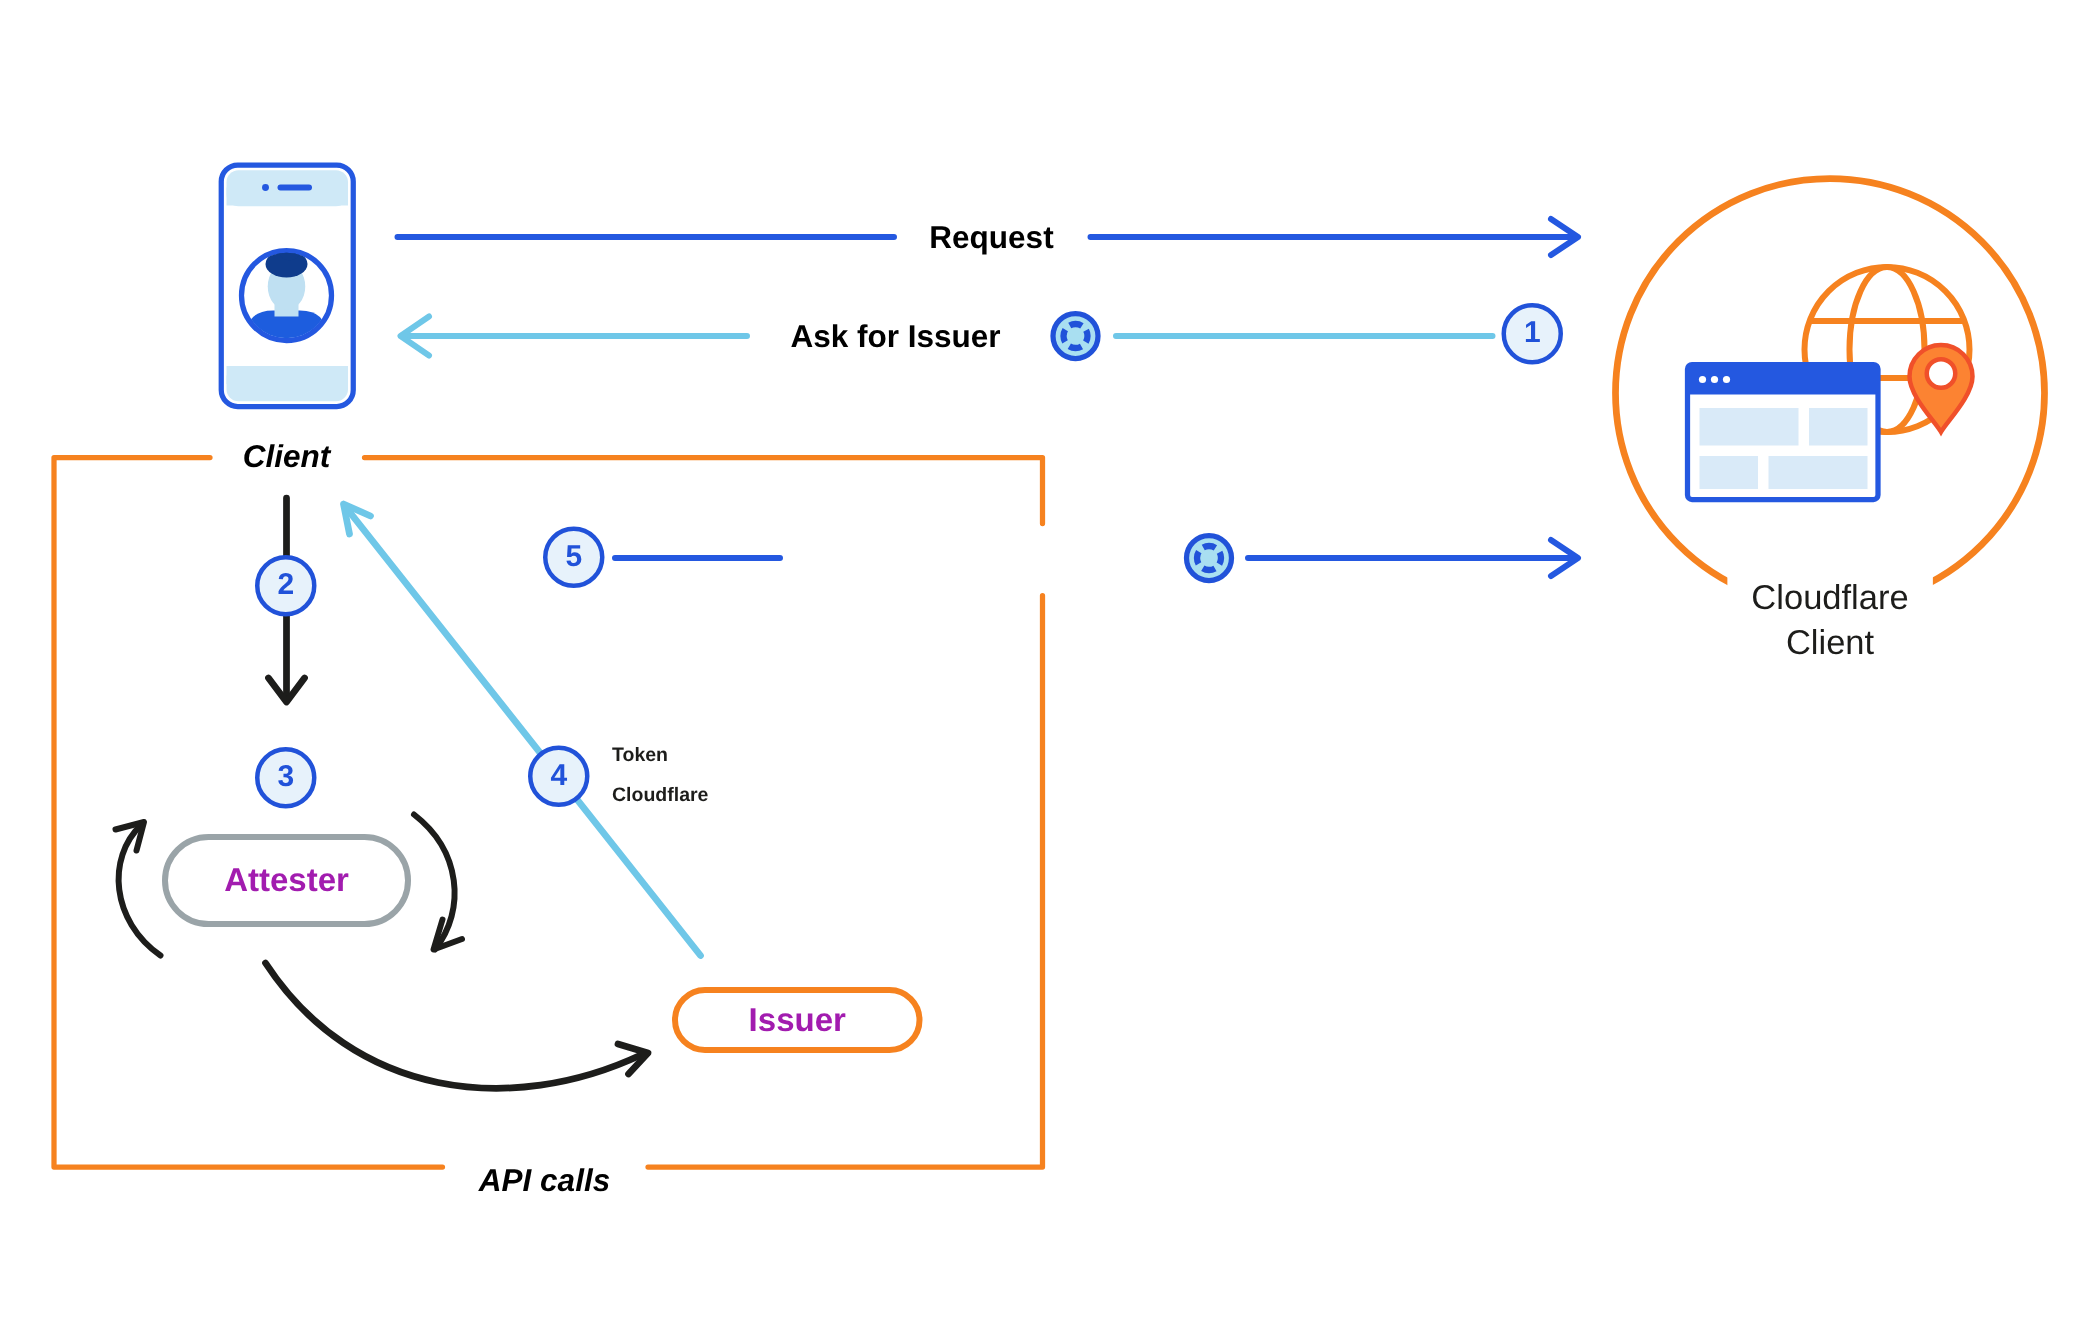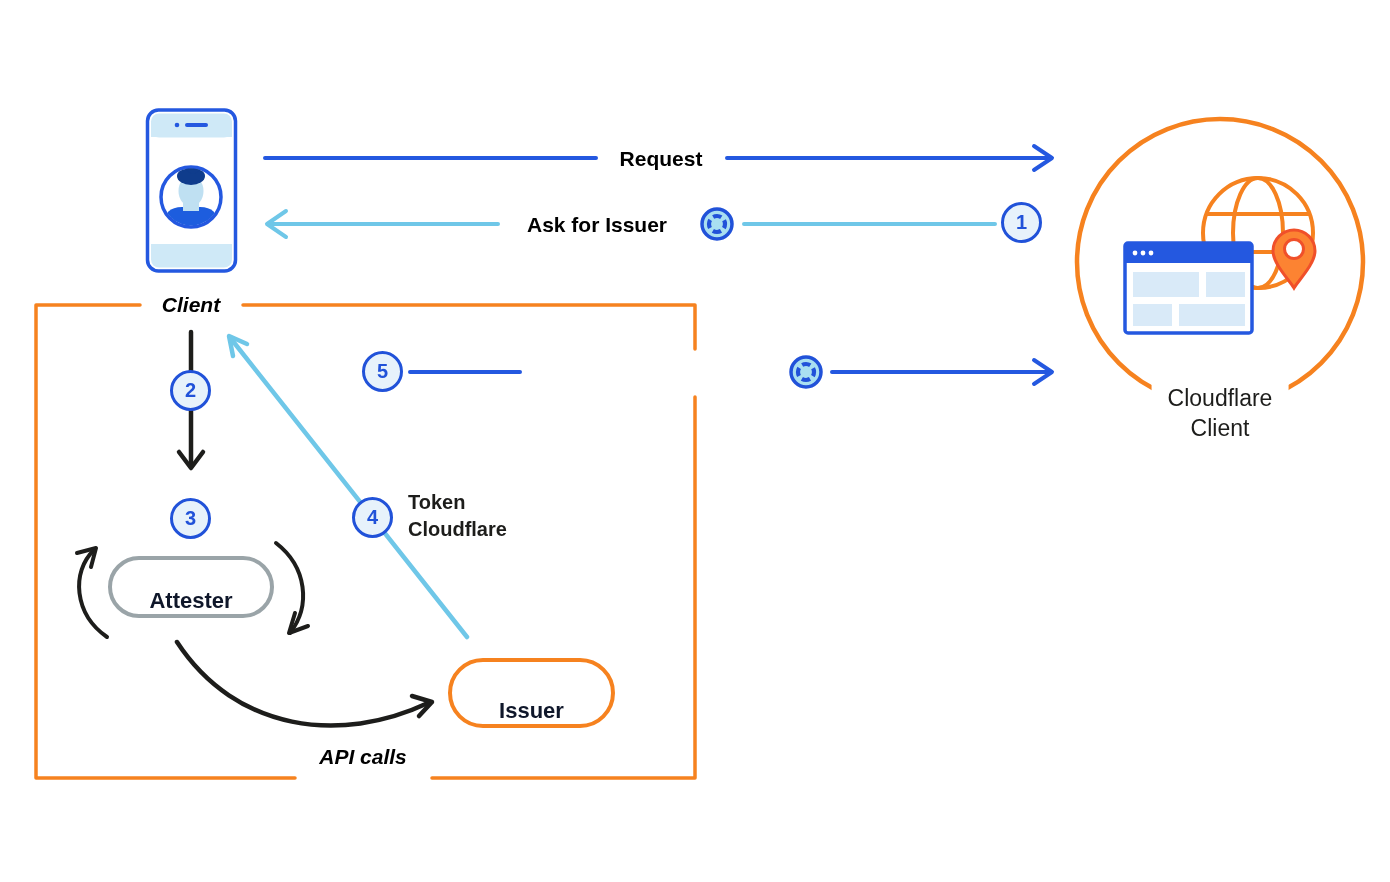--- a/index.html
+++ b/index.html
@@ -14,33 +14,33 @@
   }
   .lbl.center{transform:translateX(-50%);text-align:center;}
   .lbl.bg{background:#ffffff;font-style:italic;}
   .badge{
     position:absolute;width:35px;height:35px;border:3.5px solid #2152d9;border-radius:50%;
     background:#e7f2fb;color:#2152d9;font-weight:700;font-size:20px;
     display:flex;align-items:center;justify-content:center;
   }
   .pill{
     position:absolute;background:#ffffff;border-radius:40px;box-sizing:border-box;
-    display:flex;align-items:flex-end;justify-content:center;
-    font-weight:700;font-size:22px;color:#0f172a;
+    display:flex;align-items:center;justify-content:center;
+    font-weight:700;font-size:22px;color:#a21caf;
   }
   .pill.attester{left:108px;top:556px;width:166px;height:62px;border:4px solid #9aa4a8;}
-  .pill.issuer{left:448px;top:658px;width:167px;height:70px;border:4px solid #f6821f;}
+  .pill.issuer{left:448px;top:658px;width:167px;height:44px;border:4px solid #f6821f;}
   .cf-label{
     position:absolute;left:1220px;top:383px;transform:translateX(-50%);
     background:#ffffff;padding:0 16px;text-align:center;
     font-weight:400;font-size:23px;line-height:30px;color:#1d1d1b;
   }
   .tok-gen{
     position:absolute;left:408px;top:489px;
-    font-weight:700;font-size:20px;line-height:27px;color:#1d1d1b;
+    font-weight:700;font-size:13px;line-height:27px;color:#1d1d1b;
   }
 </style>
 </head>
 <body>
 
 <div class="canvas">
 
   <svg width="1390" height="882" viewBox="0 0 1390 882">
     <defs>
       <g id="token">
@@ -157,20 +157,20 @@
   <div class="lbl center" style="left:661px;top:147px;">Request</div>
 
   <div class="lbl center" style="left:597px;top:213px;">Ask for Issuer</div>
 
 
   <div class="tok-gen">
     <div>Token</div>
     <div>Cloudflare</div>
   </div>
 
-  <div class="lbl center bg" style="left:363px;top:745px;padding:0 14px;">API calls</div>
+  <div class="lbl center bg" style="left:363px;top:776px;padding:0 14px;">API calls</div>
 
   <div class="cf-label">
     <div>Cloudflare</div>
     <div>Client</div>
   </div>
 
 </div>
 
 </body></html>

